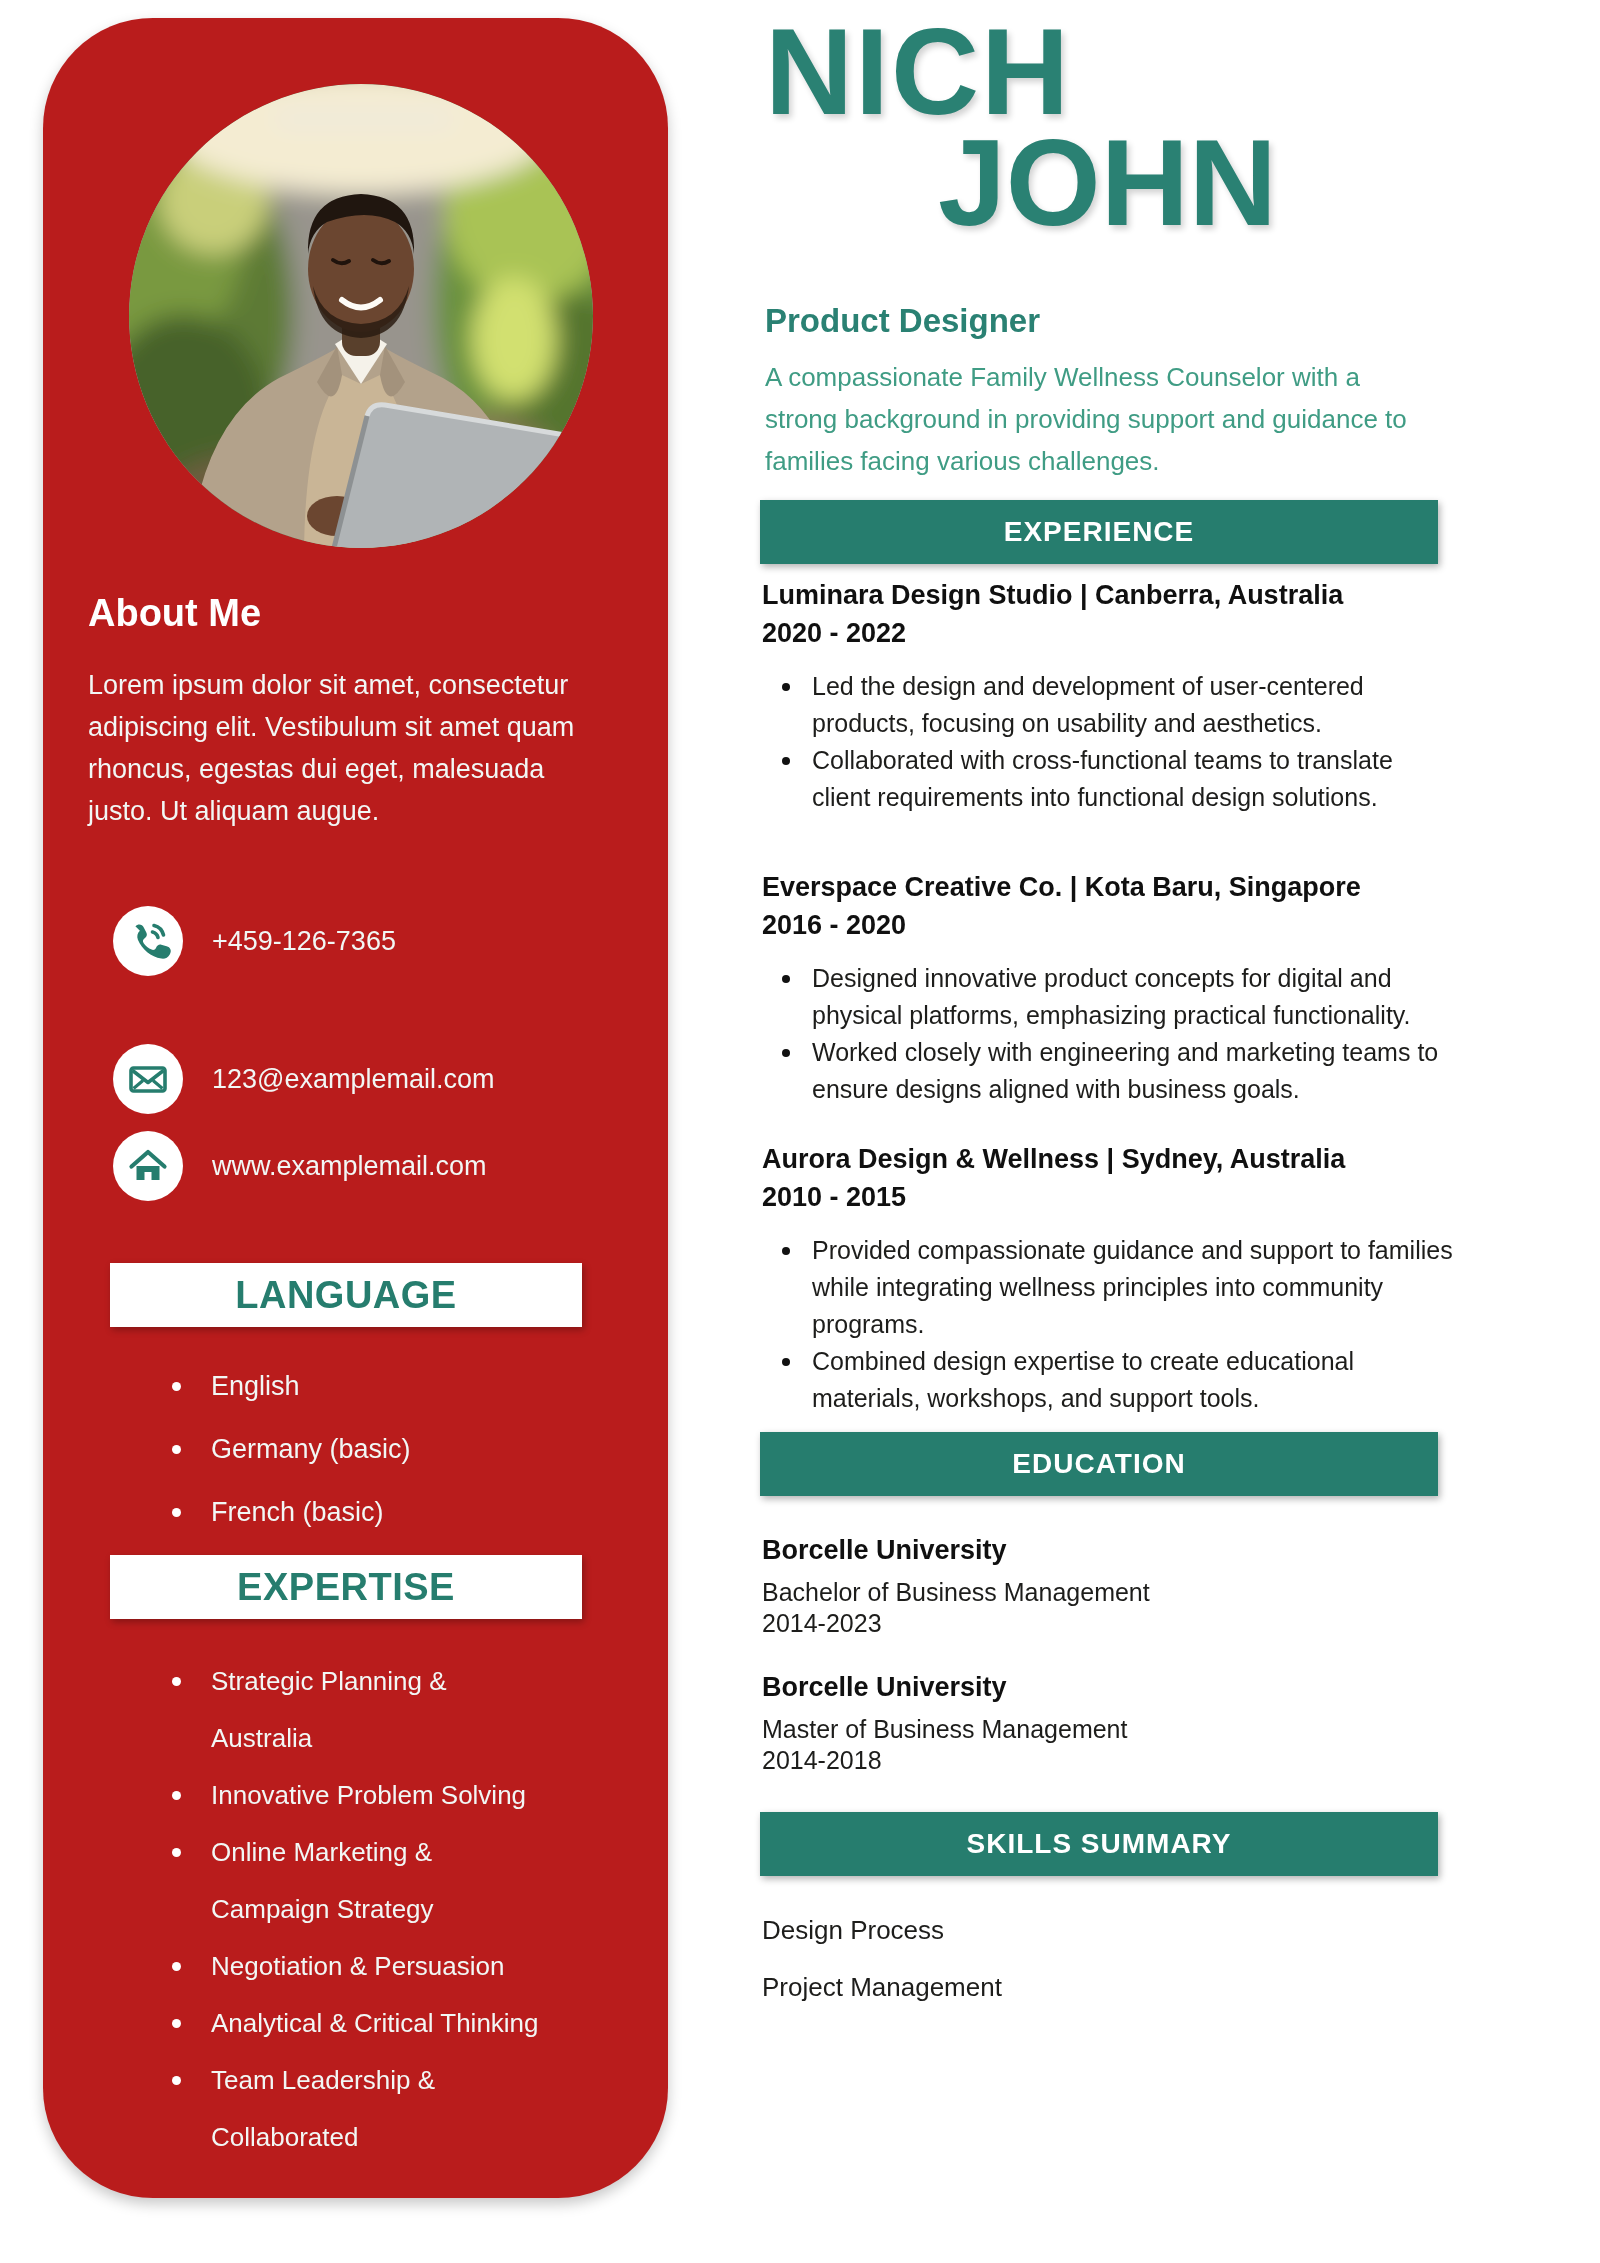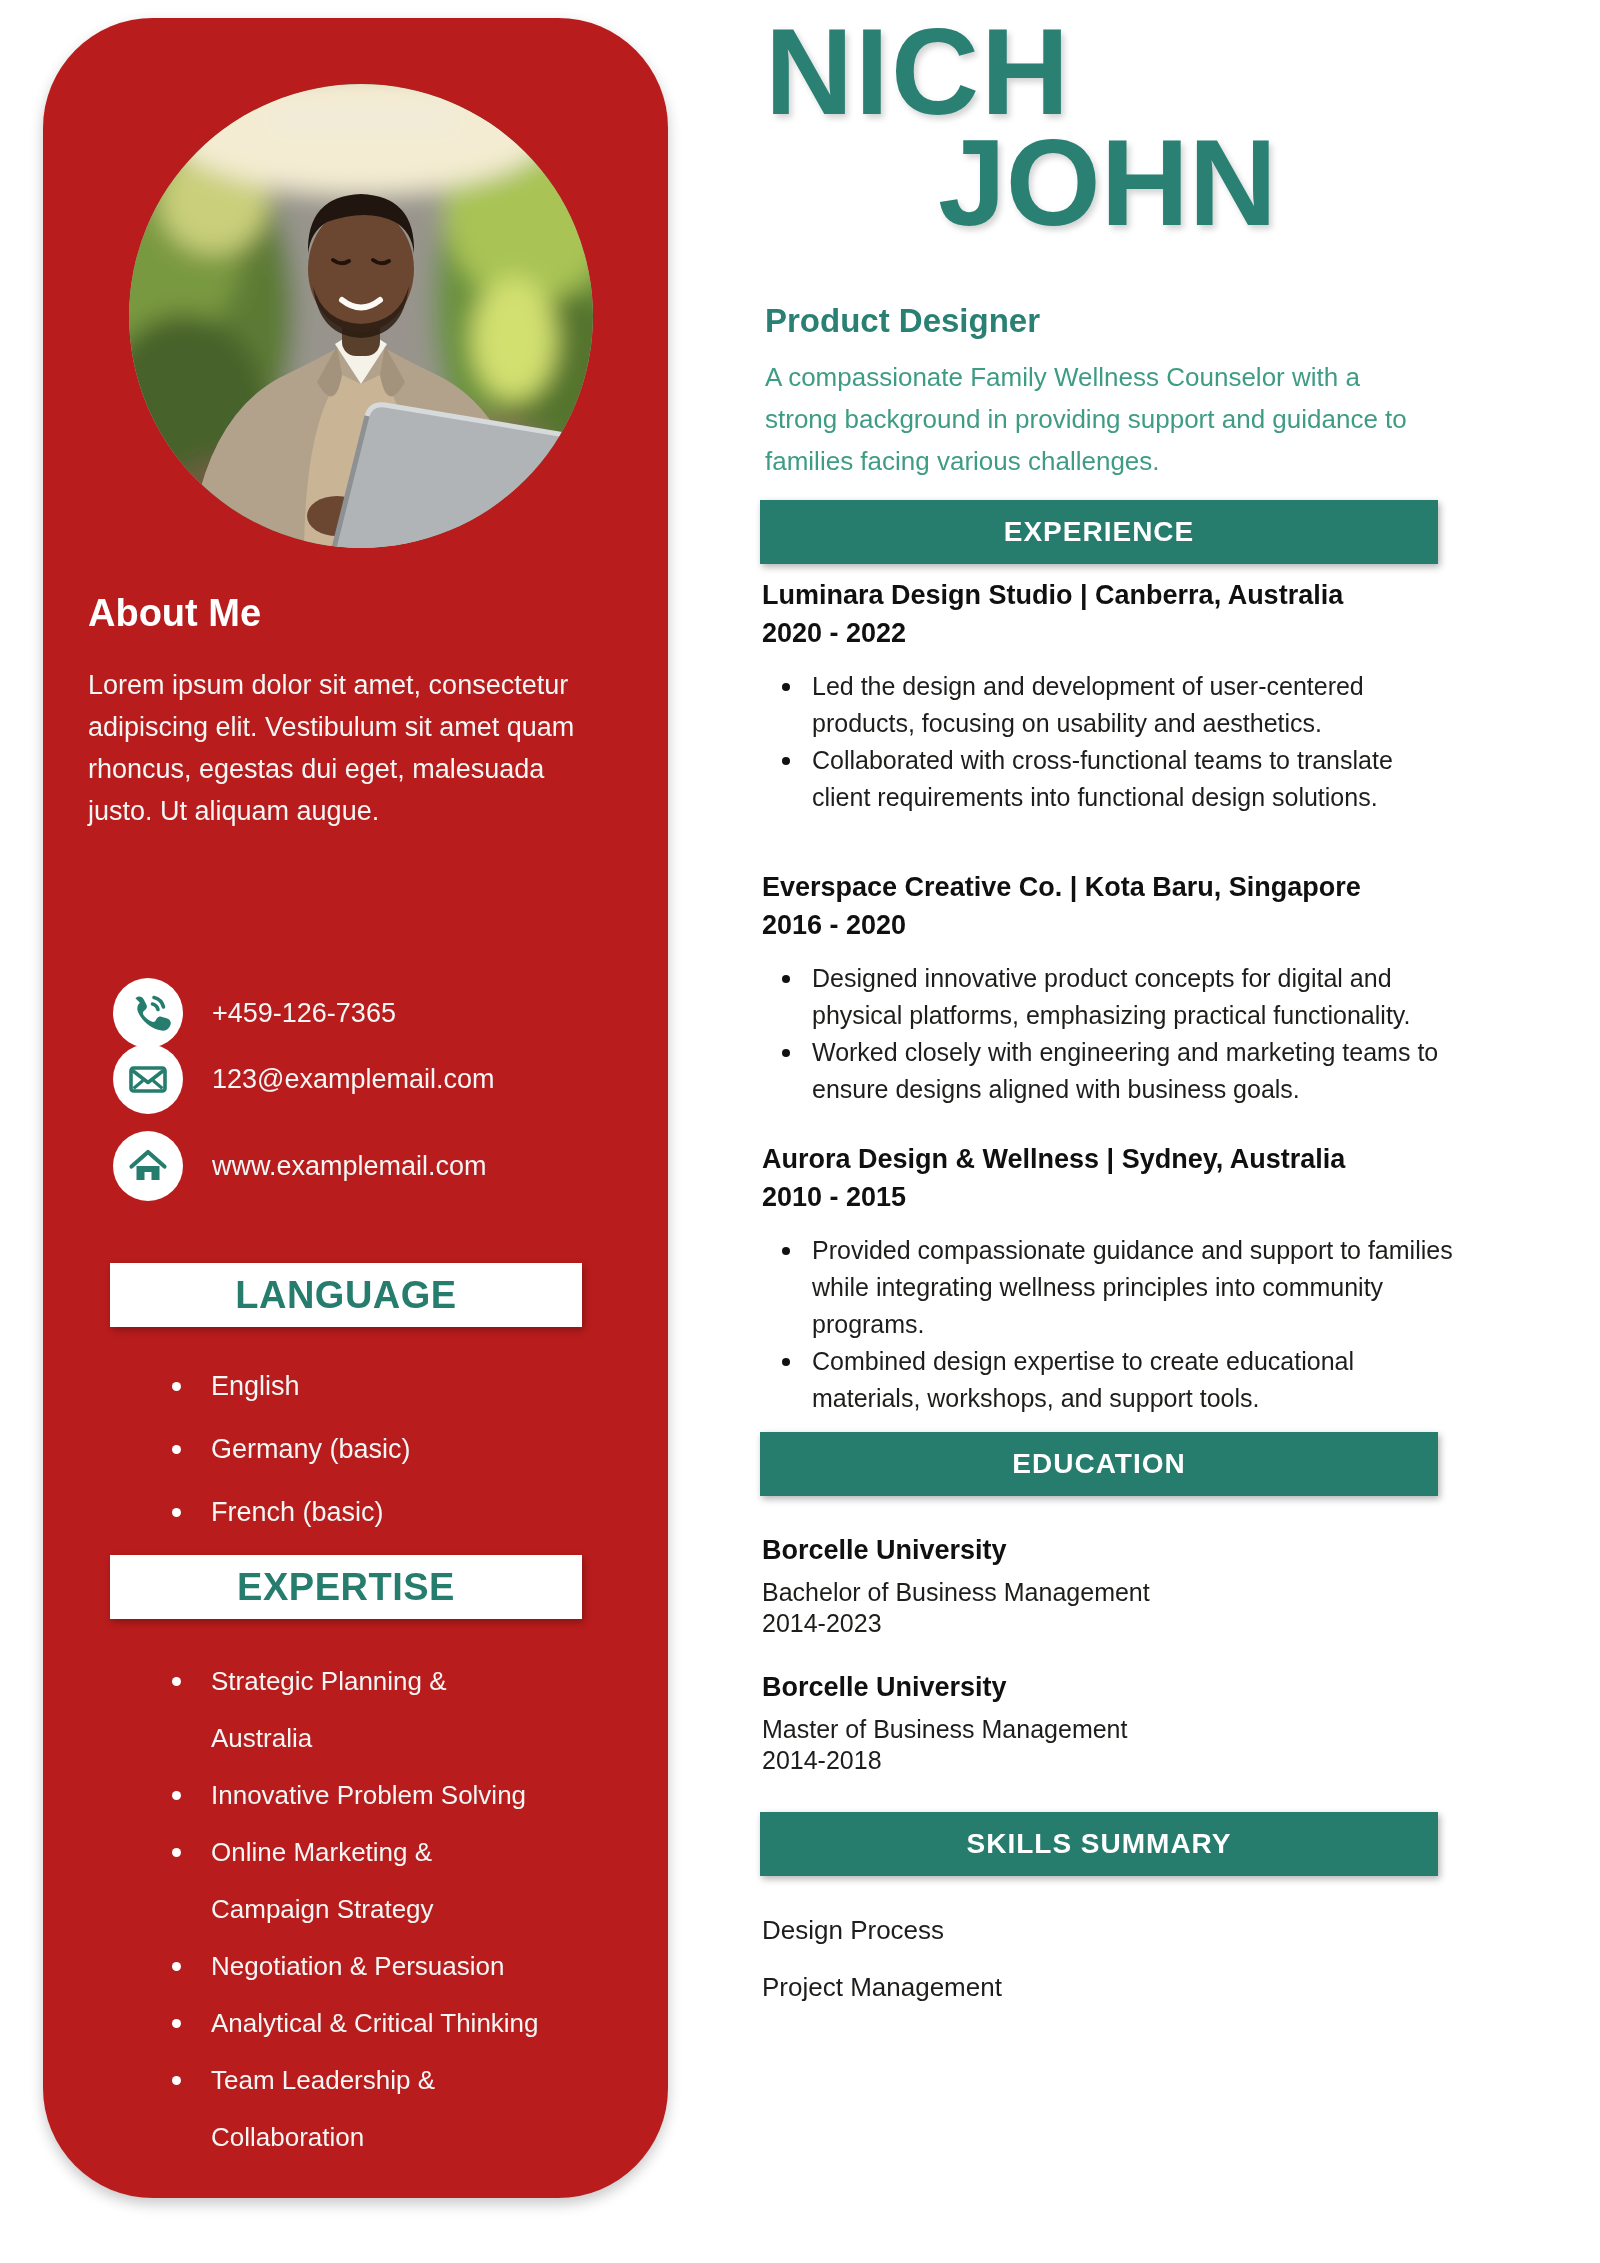--- a/index.html
+++ b/index.html
@@ -128,21 +128,21 @@
     </div>
 
     <div class="about-title">About Me</div>
     <div class="about-text">
         <div class="line">Lorem ipsum dolor sit amet, consectetur</div>
         <div class="line">adipiscing elit. Vestibulum sit amet quam</div>
         <div class="line">rhoncus, egestas dui eget, malesuada</div>
         <div class="line">justo. Ut aliquam augue.</div>
       </div>
 
-    <div class="contact" style="top:960px;">
+    <div class="contact" style="top:888px;">
       <span class="cicon">
         <svg width="70" height="70" viewBox="0 0 70 70">
           <circle cx="35" cy="35" r="35" fill="#ffffff"></circle>
           <path d="M24 19 c3.5-2.5 7-1 8.3 2.4 l2 5.2 c.9 2.2-.4 4.4-2.6 5.6 -1.7.9-2.3 2.8-1.2 4.5 1.7 3 4.2 5.5 7.2 7.2 1.7 1 3.6.5 4.5-1.2 1.2-2.2 3.4-3.5 5.6-2.6 l5.2 2 c3.4 1.3 4.9 4.8 2.4 8.3 -2.3 3.2-5.6 4.5-9 3.5 -10-3-18.3-11.2-21.3-21.3 -1-3.4.3-6.7 2.9-8.6 z" fill="#267d6e" transform="rotate(-6 35 35)"></path>
           <path d="M41 19.5 a13 13 0 0 1 9.5 9.5" fill="none" stroke="#267d6e" stroke-width="3.6" stroke-linecap="round"></path>
           <path d="M39.5 26 a7.5 7.5 0 0 1 5.5 5.5" fill="none" stroke="#267d6e" stroke-width="3.6" stroke-linecap="round"></path>
         </svg>
       </span>
       <span class="cvalue">+459-126-7365</span>
     </div>
@@ -203,21 +203,21 @@
           </div>
   </div>
         <div class="side-item">
     <div>
             <div class="line">Analytical &amp; Critical Thinking</div>
           </div>
   </div>
         <div class="side-item">
     <div>
             <div class="line">Team Leadership &amp;</div>
-            <div class="line">Collaboration</div>
+            <div class="line">Collaborated</div>
           </div>
   </div>
       </div>
   </div>
 
   <div class="name name1">NICH</div>
   <div class="name name2">JOHN</div>
   <div class="role">Product Designer</div>
   <div class="summary">
       <div class="line">A compassionate Family Wellness Counselor with a</div>

